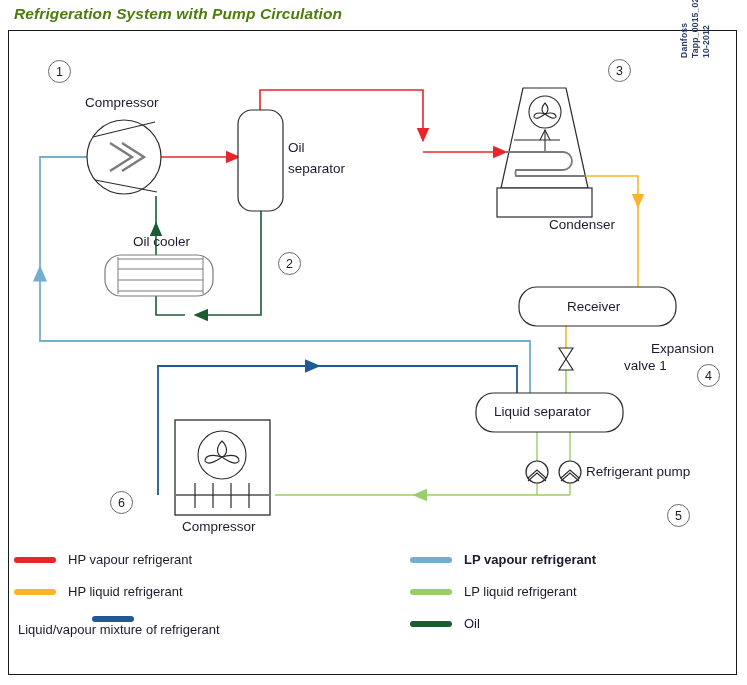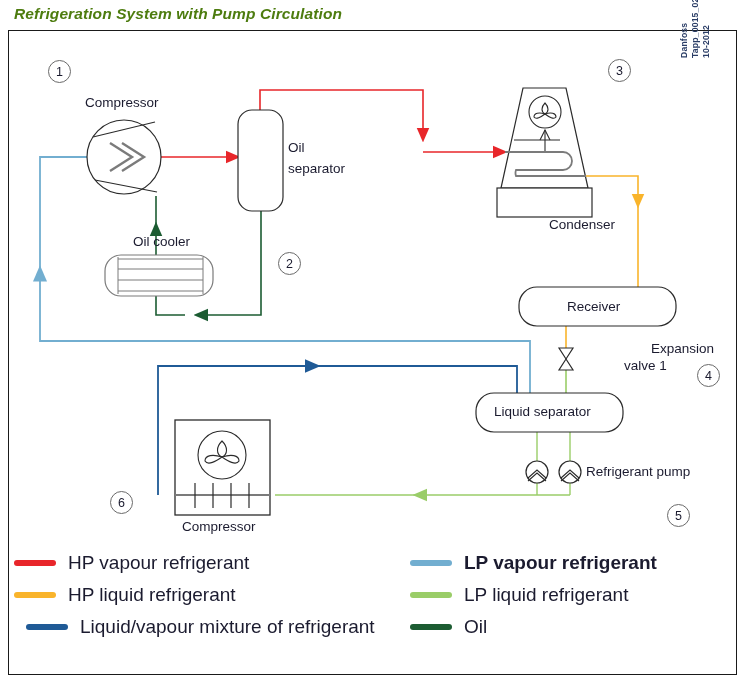--- a/index.html
+++ b/index.html
@@ -27,21 +27,21 @@
   }
   #credit{
     position:absolute;left:679px;top:58px;width:90px;
     transform:rotate(-90deg);transform-origin:0 0;
     font-size:8.6px;font-weight:bold;color:#2a3d66;line-height:1.28;
     letter-spacing:.2px;
   }
   #legend{position:absolute;left:14px;top:552px;width:720px;}
   .lrow{position:absolute;display:flex;align-items:center;}
   .sw{width:42px;height:6px;border-radius:3px;margin-right:12px;flex:none;}
-  .ltx{font-size:19px;color:#1b1b2f;white-space:nowrap;}
+  .ltx{font-size:13px;color:#1b1b2f;white-space:nowrap;}
 </style>
 </head>
 <body>
 
 <div id="title">Refrigeration System with Pump Circulation</div>
 
 <div id="frame"></div>
 
 <svg id="canvas" viewBox="0 0 747 685" xmlns="http://www.w3.org/2000/svg">
   <defs>
@@ -206,21 +206,21 @@
   </div>
 <div id="legend">
     <div class="lrow" style="left: 0px; top: 0px;">
       <span class="sw" style="background: rgb(232, 38, 42);"></span>
       <span class="ltx">HP vapour refrigerant</span>
     </div>
     <div class="lrow" style="left: 0px; top: 32px; text-align: center;">
       <span class="sw" style="background: rgb(249, 180, 43);"></span>
       <span class="ltx">HP liquid refrigerant</span>
     </div>
-    <div class="lrow" style="left: 12px; top: 64px;">
+    <div class="lrow" style="left: 4px; top: 64px; flex-direction: column;">
       <span class="sw" style="background: rgb(31, 90, 150);"></span>
       <span class="ltx">Liquid/vapour mixture of refrigerant</span>
     </div>
     <div class="lrow" style="left: 396px; top: 0px; font-weight: bold;">
       <span class="sw" style="background: rgb(114, 174, 208);"></span>
       <span class="ltx">LP vapour refrigerant</span>
     </div>
     <div class="lrow" style="left: 396px; top: 32px;">
       <span class="sw" style="background: rgb(154, 205, 104);"></span>
       <span class="ltx">LP liquid refrigerant</span>

